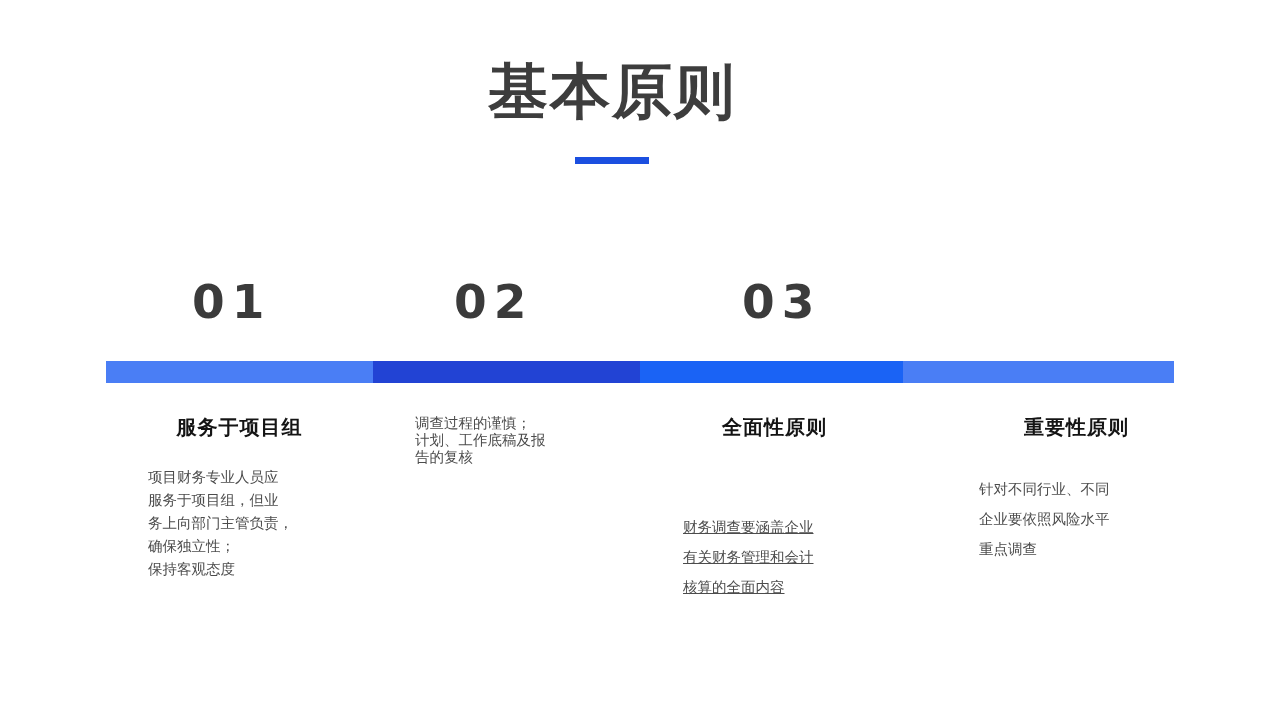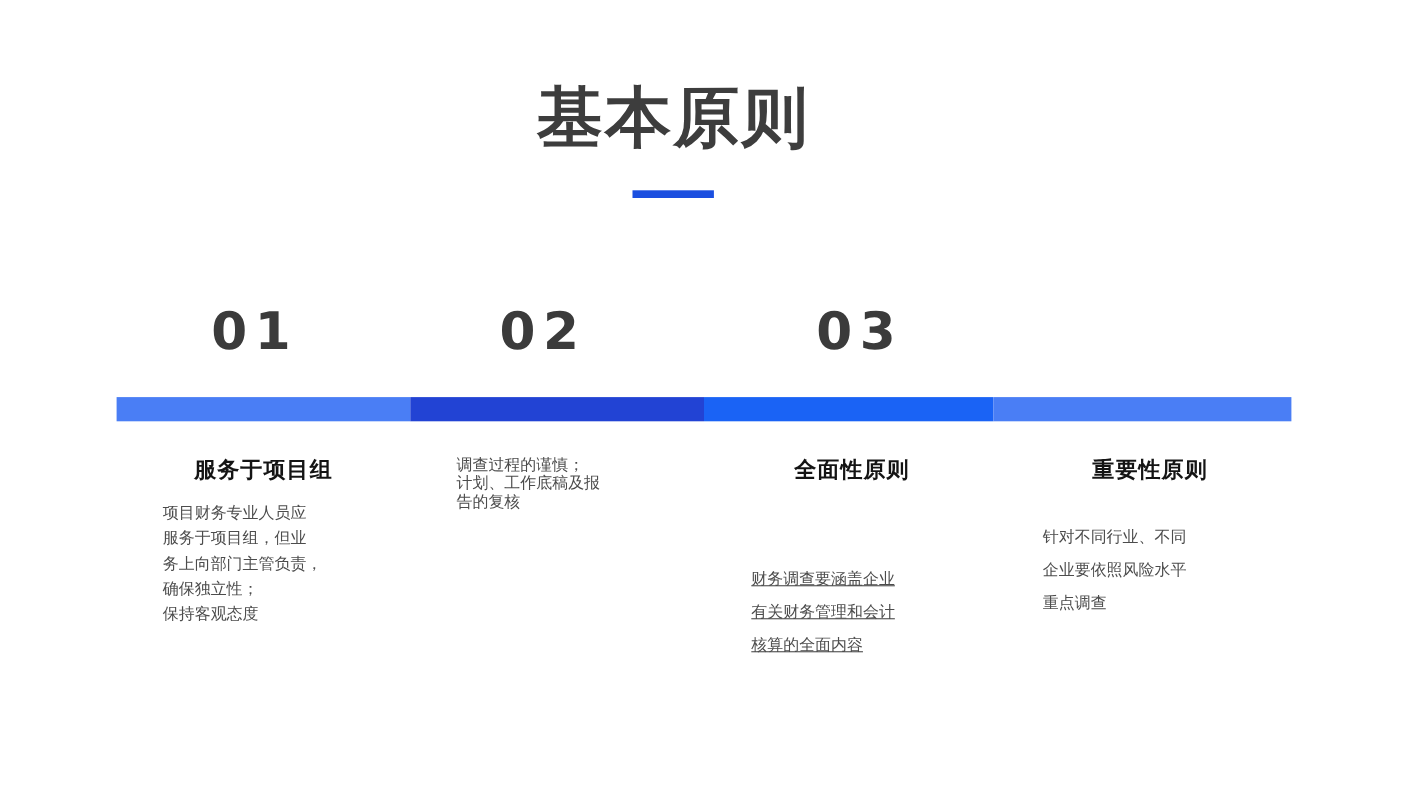--- a/index.html
+++ b/index.html
@@ -17,21 +17,21 @@
     position: relative;
     width: 1280px;
     height: 720px;
     background: #ffffff;
   }
 
   
   .title-block {
     position: absolute;
     left: 0;
-    top: 74px;
+    top: 58px;
     width: 1224px;
     text-align: center;
   }
   .slide-title {
     font-family: "DejaVu Sans", "Liberation Sans", sans-serif;
     font-size: 60px;
     font-weight: 700;
     color: #3d3d3d;
     letter-spacing: 2px;
     line-height: 1.1;
@@ -96,42 +96,42 @@
     height: 200px;
   }
   .column {
     position: absolute;
     top: 0;
     width: 267px;
   }
   .col-1 { left: 0px; }
   .col-2 { left: 272px; }
   .col-3 { left: 535px; }
-  .col-4 { left: 806px; }
+  .col-4 { left: 837px; }
 
   .col-heading {
     font-family: "DejaVu Serif", "Liberation Serif", serif;
     font-size: 20px;
     font-weight: 600;
     color: #141414;
     text-align: center;
     letter-spacing: 1px;
     line-height: 1.2;
     margin: 0;
     white-space: nowrap;
   }
   .col-body {
     font-family: "DejaVu Serif", "Liberation Serif", serif;
     font-size: 14.5px;
     color: #4c4c4c;
     white-space: pre-line;
     margin: 0;
   }
   .col-1 .col-body {
-    margin-top: 17px;
+    margin-top: 27px;
     padding-left: 42px;
     line-height: 23px;
   }
   .col-2 .col-body {
     padding-left: 37px;
     line-height: 17px;
   }
   .col-3 .col-body {
     margin-top: 73px;
     padding-left: 42px;

